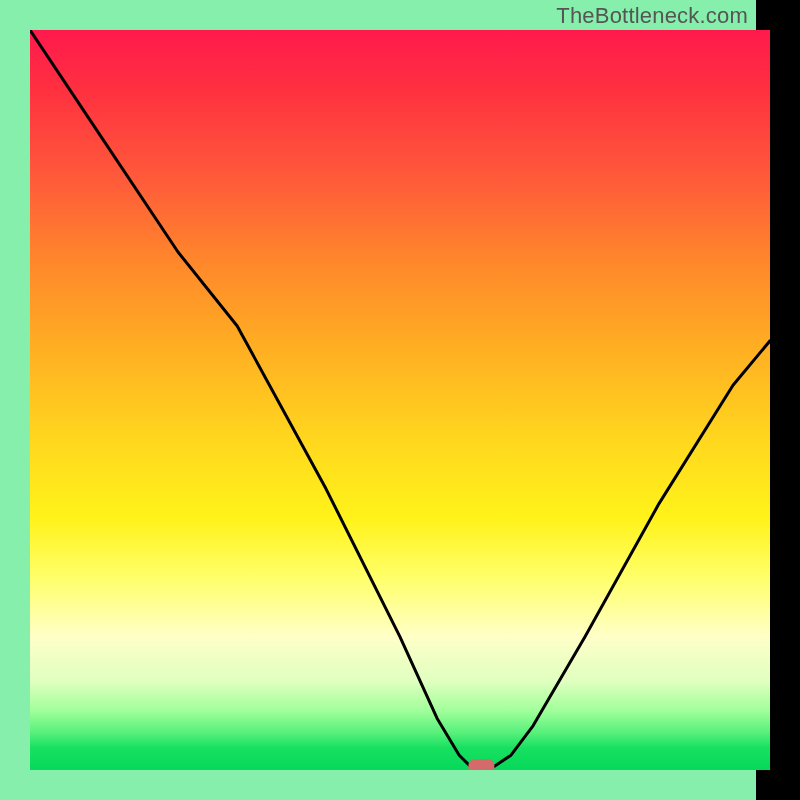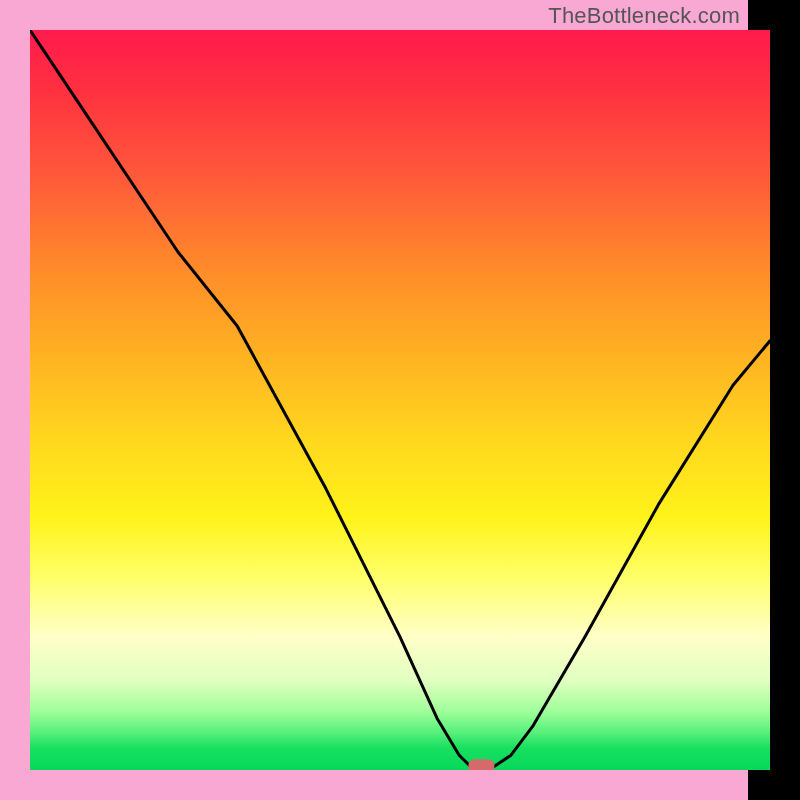--- a/index.html
+++ b/index.html
@@ -8,21 +8,22 @@
     width: 800px;
     height: 800px;
     background: #000;
     font-family: Arial, Helvetica, sans-serif;
     overflow: hidden;
   }
   .frame {
     position: relative;
     width: 748px;
     height: 800px;
-    background: #f9a8d4;
+    background: #86efac;
+    padding-left: 8px;
   }
   .plot-area {
     position: absolute;
     left: 30px;
     top: 30px;
     width: 740px;
     height: 740px;
   }
   .gradient-bg {
     position: absolute;

